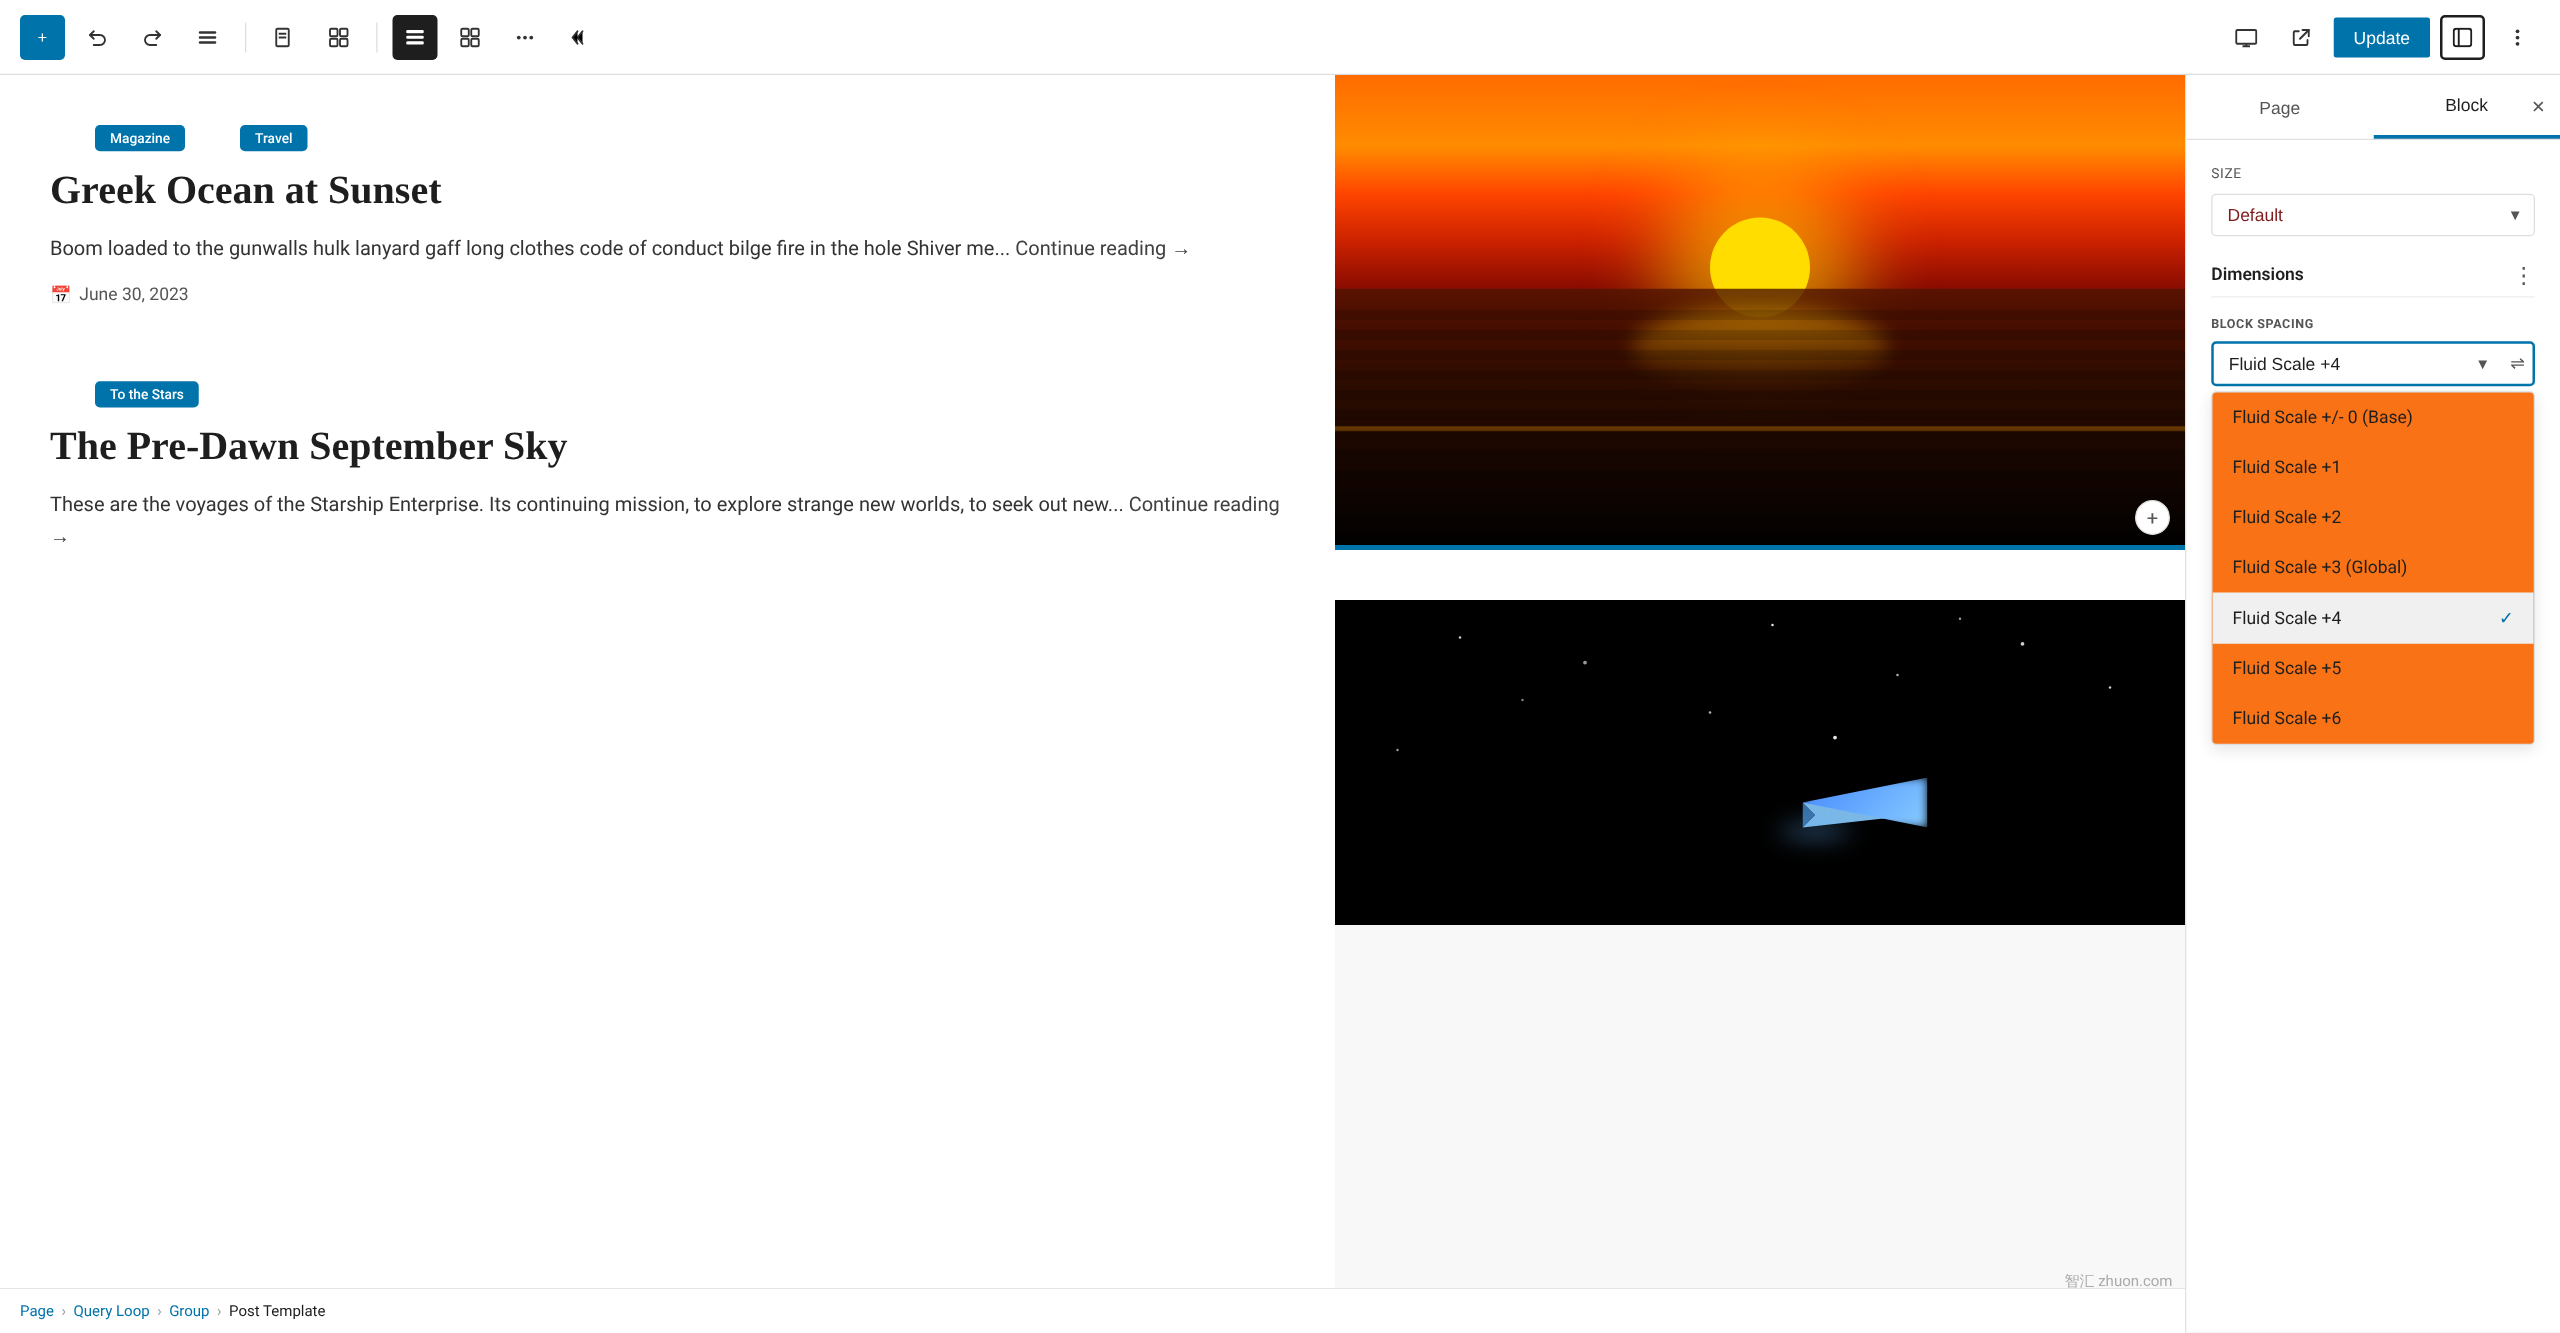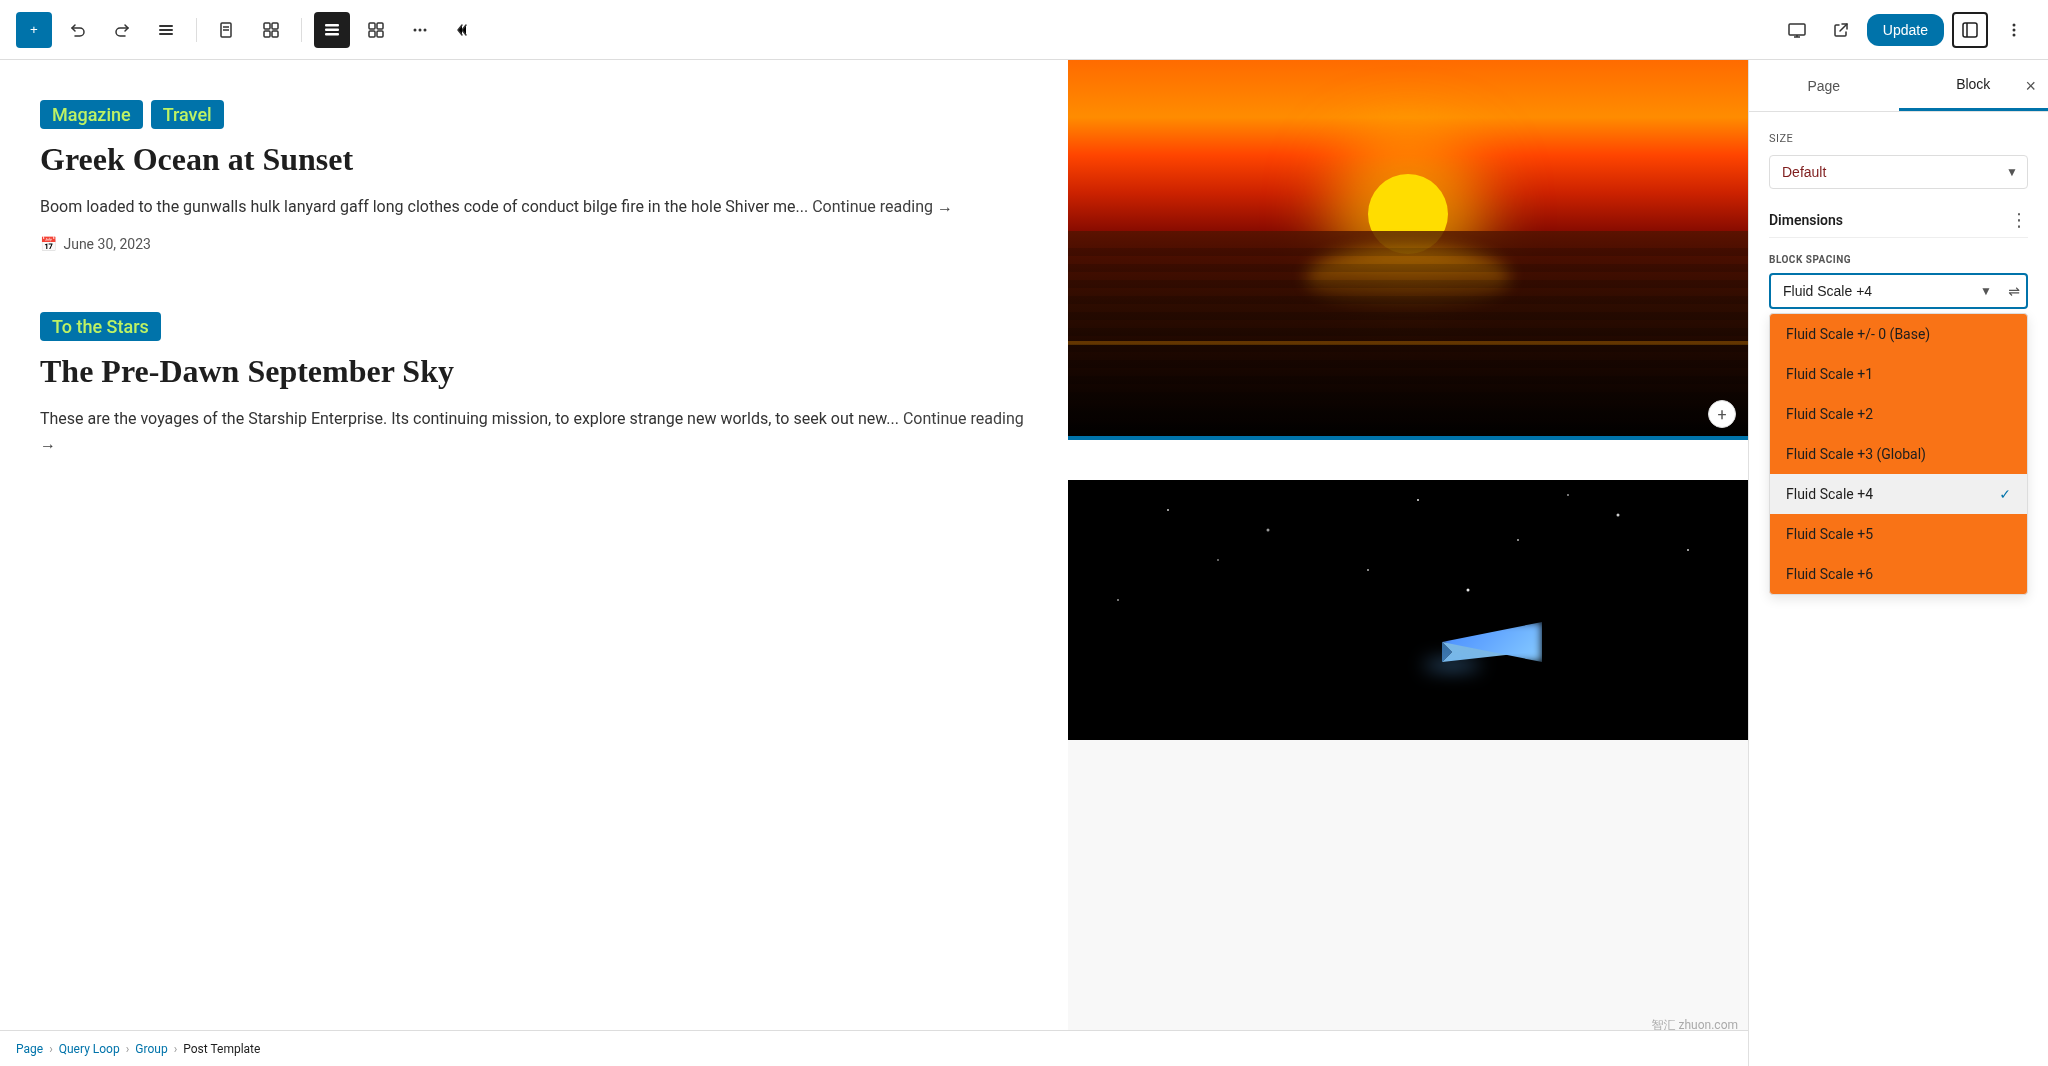--- a/index.html
+++ b/index.html
@@ -18,21 +18,21 @@
     }
     .toolbar-btn-add {
       background: #0073aa; color: #fff; border-radius: 4px;
       width: 36px; height: 36px;
     }
     .toolbar-separator { width: 1px; height: 24px; background: #ddd; margin: 0 4px; }
     .toolbar-btn-active { background: #1e1e1e; color: #fff; }
     .toolbar-right { margin-left: auto; display: flex; align-items: center; gap: 8px; }
     .btn-update {
       background: #0073aa; color: #fff; border: none; padding: 8px 16px;
-      border-radius: 12px; cursor: pointer; font-size: 14px; font-weight: 500;
+      border-radius: 2px; cursor: pointer; font-size: 14px; font-weight: 500;
     }
     .toolbar-btn-outline {
       width: 36px; height: 36px; border: 2px solid #1e1e1e; background: transparent;
       border-radius: 4px; cursor: pointer; display: flex; align-items: center; justify-content: center;
     }
 
     
     .main-layout {
       display: flex; height: calc(1066px - 60px);
     }
@@ -40,22 +40,22 @@
     
     .left-panel {
       flex: 1; padding: 40px 40px 0 40px; overflow-y: auto;
       background: #fff;
     }
 
     
     .post-section { margin-bottom: 40px; }
     .tags { display: flex; gap: 8px; margin-bottom: 12px; }
     .tag {
-      background: #0073aa; color: #bef264; padding: 4px 12px;
-      border-radius: 4px; font-size: 18px; font-weight: 500;
+      background: #0073aa; color: #ffffff; padding: 4px 12px;
+      border-radius: 4px; font-size: 11px; font-weight: 500; margin-left: 36px;
     }
     .post-title {
       font-size: 32px; font-weight: 700; color: #1e1e1e;
       margin-bottom: 16px; font-family: Georgia, serif;
     }
     .post-excerpt {
       font-size: 16px; color: #333; line-height: 1.6; margin-bottom: 16px;
     }
     .continue-reading { color: #404040; text-decoration: none; font-size: 16px; }
     .post-date { display: flex; align-items: center; gap: 6px; color: #555; font-size: 14px; margin-top: 12px; }

